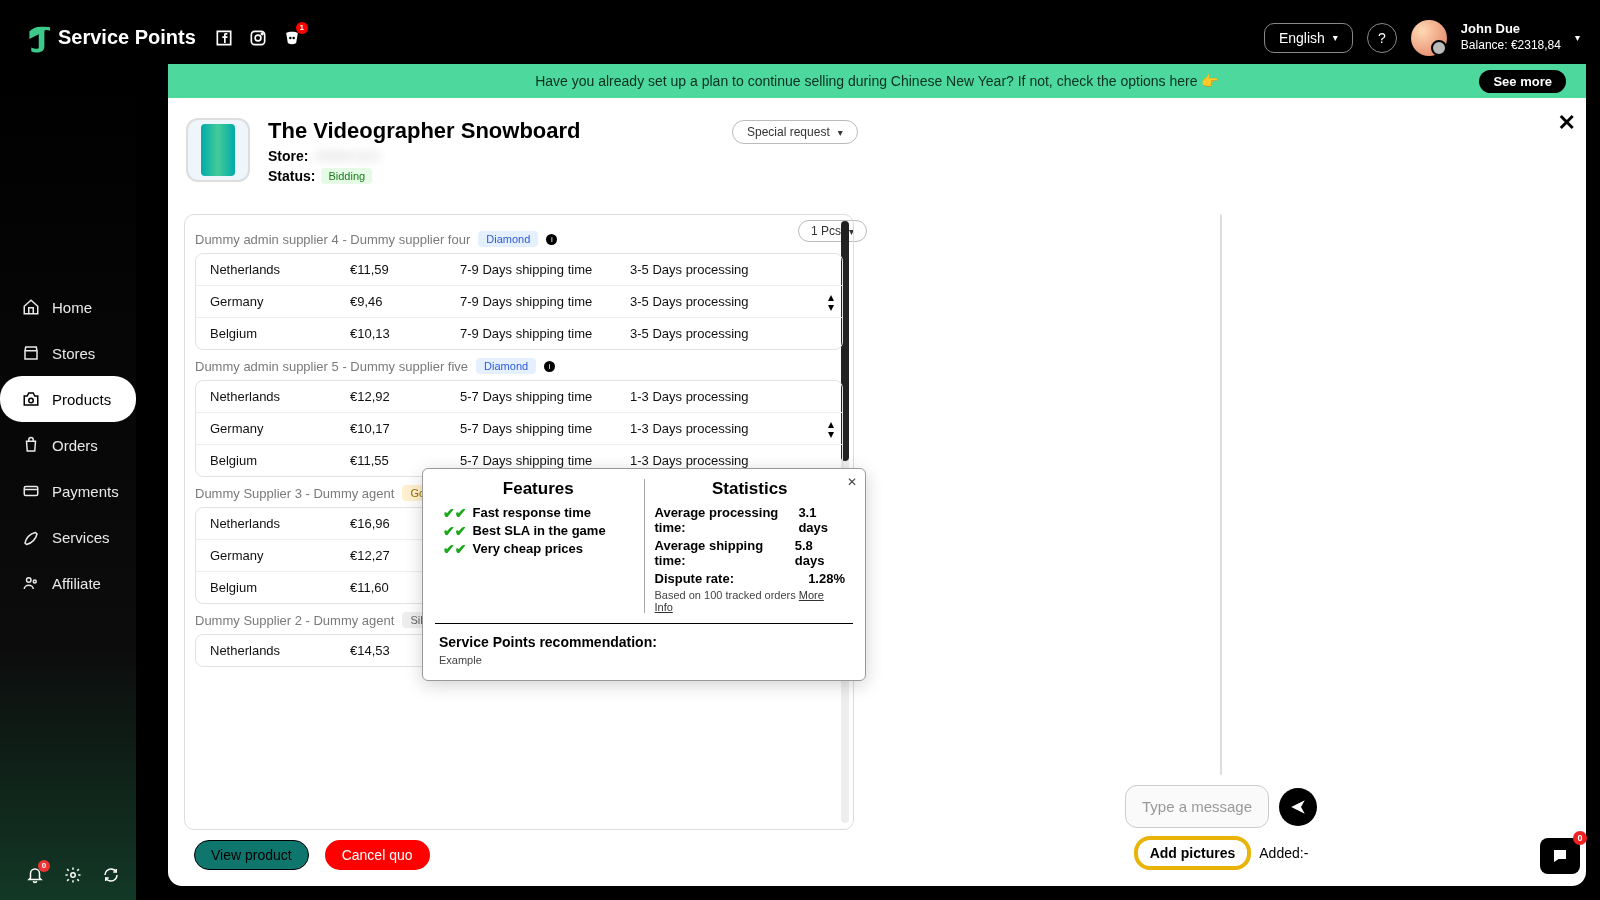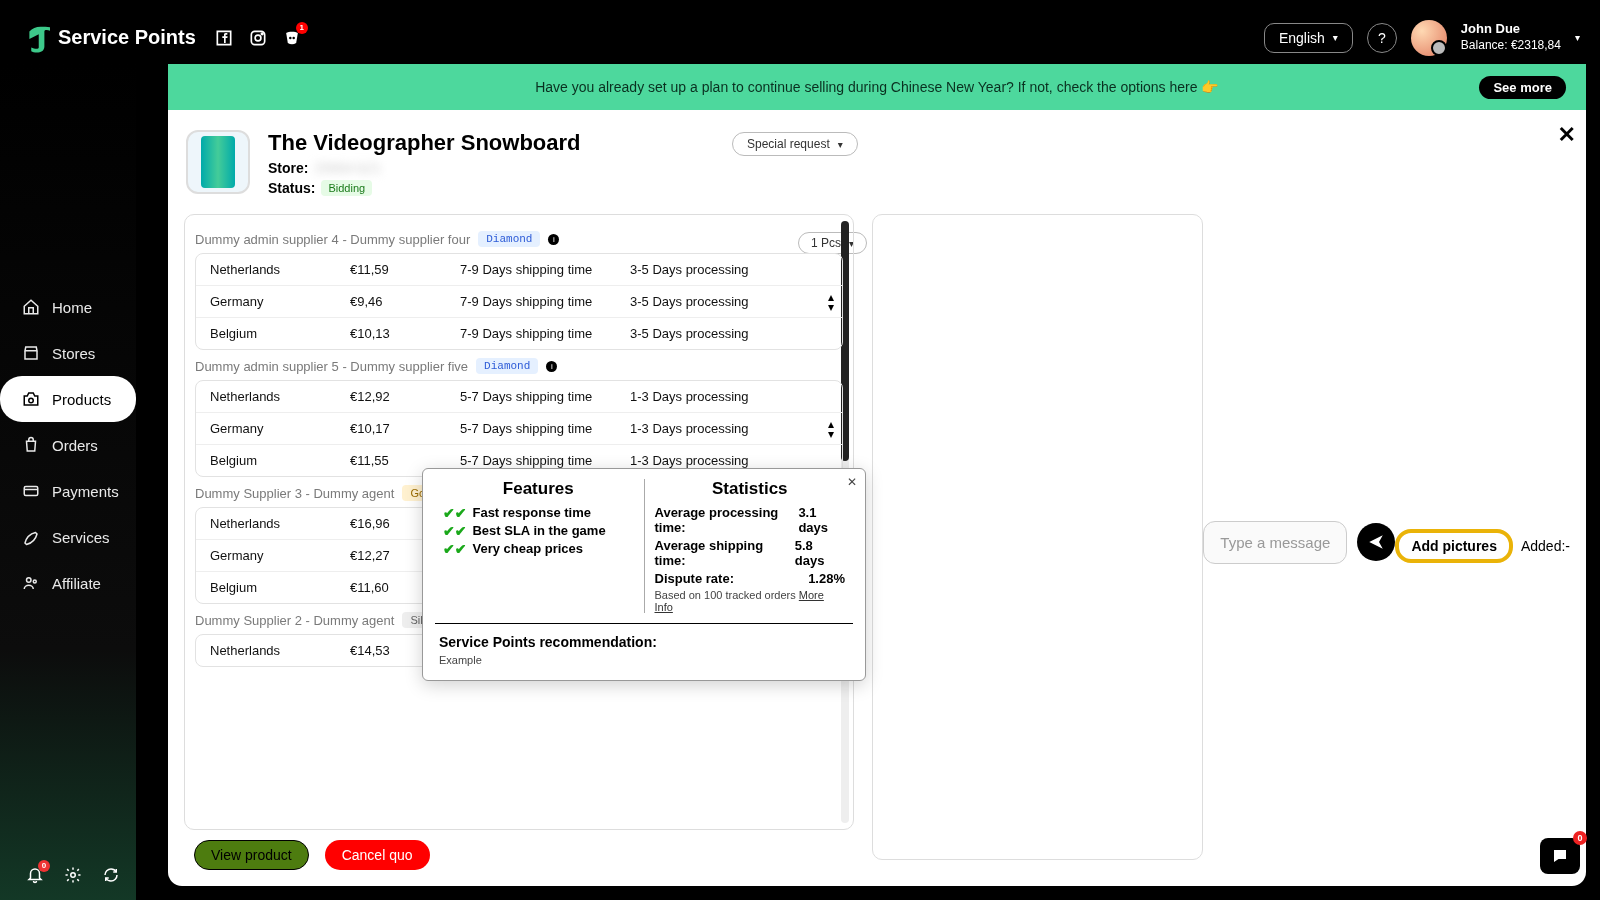--- a/index.html
+++ b/index.html
@@ -90,21 +90,21 @@
   position: absolute;
   top: 64px; left: 168px; right: 14px; bottom: 14px;
   background: #fff;
   border-radius: 0 0 14px 14px;
   overflow: visible;
 }
 
 
 .banner {
   background: #4dd89d;
-  height: 46px;
+  height: 34px;
   display: flex; align-items: center;
   padding: 0 20px; font-size: 14px; color:#0a3020;
   position: relative;
 }
 .banner-text { position: absolute; left: 50%; transform: translateX(-50%); white-space: nowrap; font-weight:500; }
 .banner .see-more {
   margin-left: auto;
   background:#000; color:#fff; border-radius:16px; padding:4px 14px;
   font-size:13px; font-weight:700;
 }
@@ -139,21 +139,21 @@
   border:1px solid #bbb; border-radius:14px; padding:3px 12px;
   font-size:12px; display:flex; align-items:center; gap:8px; color:#333;
 }
 
 
 .content {
   position:absolute; top:150px; left:16px; right:16px; bottom:16px;
   display:flex; gap:18px;
 }
 .col-left { flex:0 0 670px; display:flex; flex-direction:column; }
-.col-right { flex:1; display:flex; flex-direction:row; }
+.col-right { flex:1; display:flex; flex-direction:column;align-items:center; }
 
 .quotes-box {
   flex:1; border:1px solid #ddd; border-radius:10px;
   padding:8px 10px 8px 10px;
   position:relative;
   overflow:hidden;
 }
 .scroll-track {
   position:absolute; right:4px; top:6px; bottom:6px; width:8px;
   background:#eee; border-radius:4px;
@@ -163,21 +163,21 @@
   background:#222; border-radius:4px;
 }
 
 .supplier-header {
   display:flex; align-items:center; gap:8px; font-size:13px; color:#7a7a7a;
   margin-top:8px;
 }
 .tier-pill {
   font-size:11px; padding:2px 8px; border-radius:4px;
 }
-.tier-diamond { background:#e5f0ff; color:#2d5bd7;font-family:Liberation Mono, monospace; }
+.tier-diamond { background:#e5f0ff; color:#2d5bd7; }
 .tier-gold { background:#fff1d0; color:#9a6b00; }
 .tier-silver { background:#eee; color:#666; }
 .info-dot { width:11px; height:11px; border-radius:50%; background:#000; color:#fff; font-size:8px; line-height:11px; text-align:center; }
 
 .price-card {
   border:1px solid #e2e2e2; border-radius:8px;
   margin-top:6px; position:relative;
 }
 .price-row {
   display:grid;
@@ -190,21 +190,21 @@
 .price-row:first-child { border-top:none; }
 .sort-arrows {
   position:absolute; right:8px; top:50%; transform:translateY(-50%);
   display:flex; flex-direction:column; font-size:12px; line-height:10px; color:#000;
 }
 
 .actions-row {
   display:flex; gap:16px; padding:10px 10px 0 10px;
 }
 .btn { border-radius:18px; padding:6px 16px; font-size:14px; font-weight:500; border:1px solid transparent; }
-.btn-outline { background:#4d7c0f; border-color:#000; }
+.btn-outline { background:#0f766e; border-color:#000; }
 .btn-danger { background:#f00; color:#fff; }
 
 
 .chat-card {
   flex:1; border:1px solid #ddd; border-radius:10px;
   margin-bottom:10px;
 }
 .chat-input-row {
   display:flex; align-items:center; gap:10px;
 }

